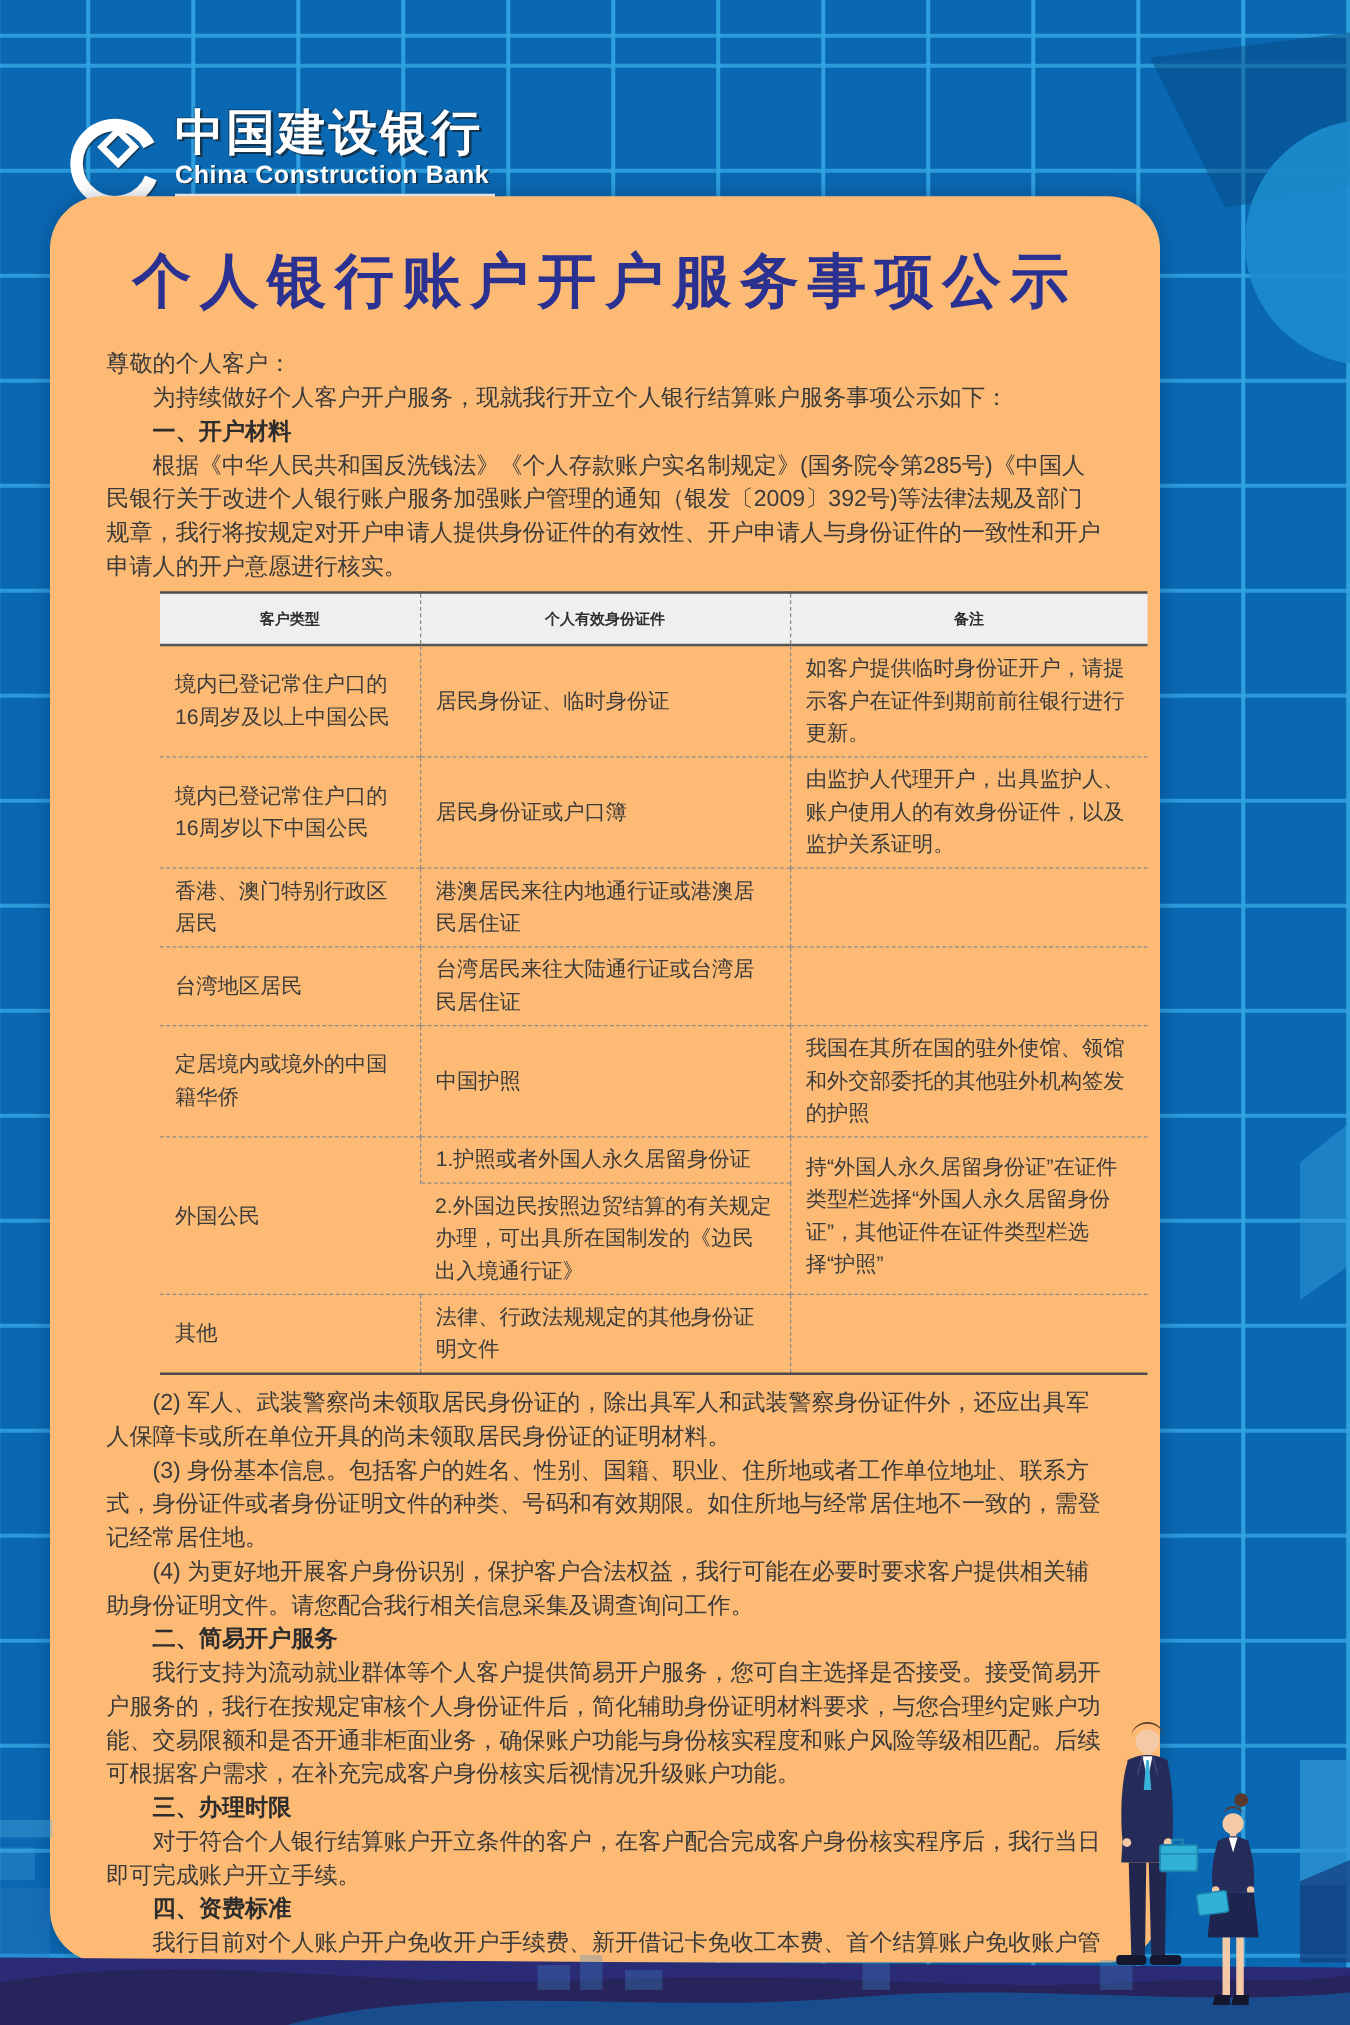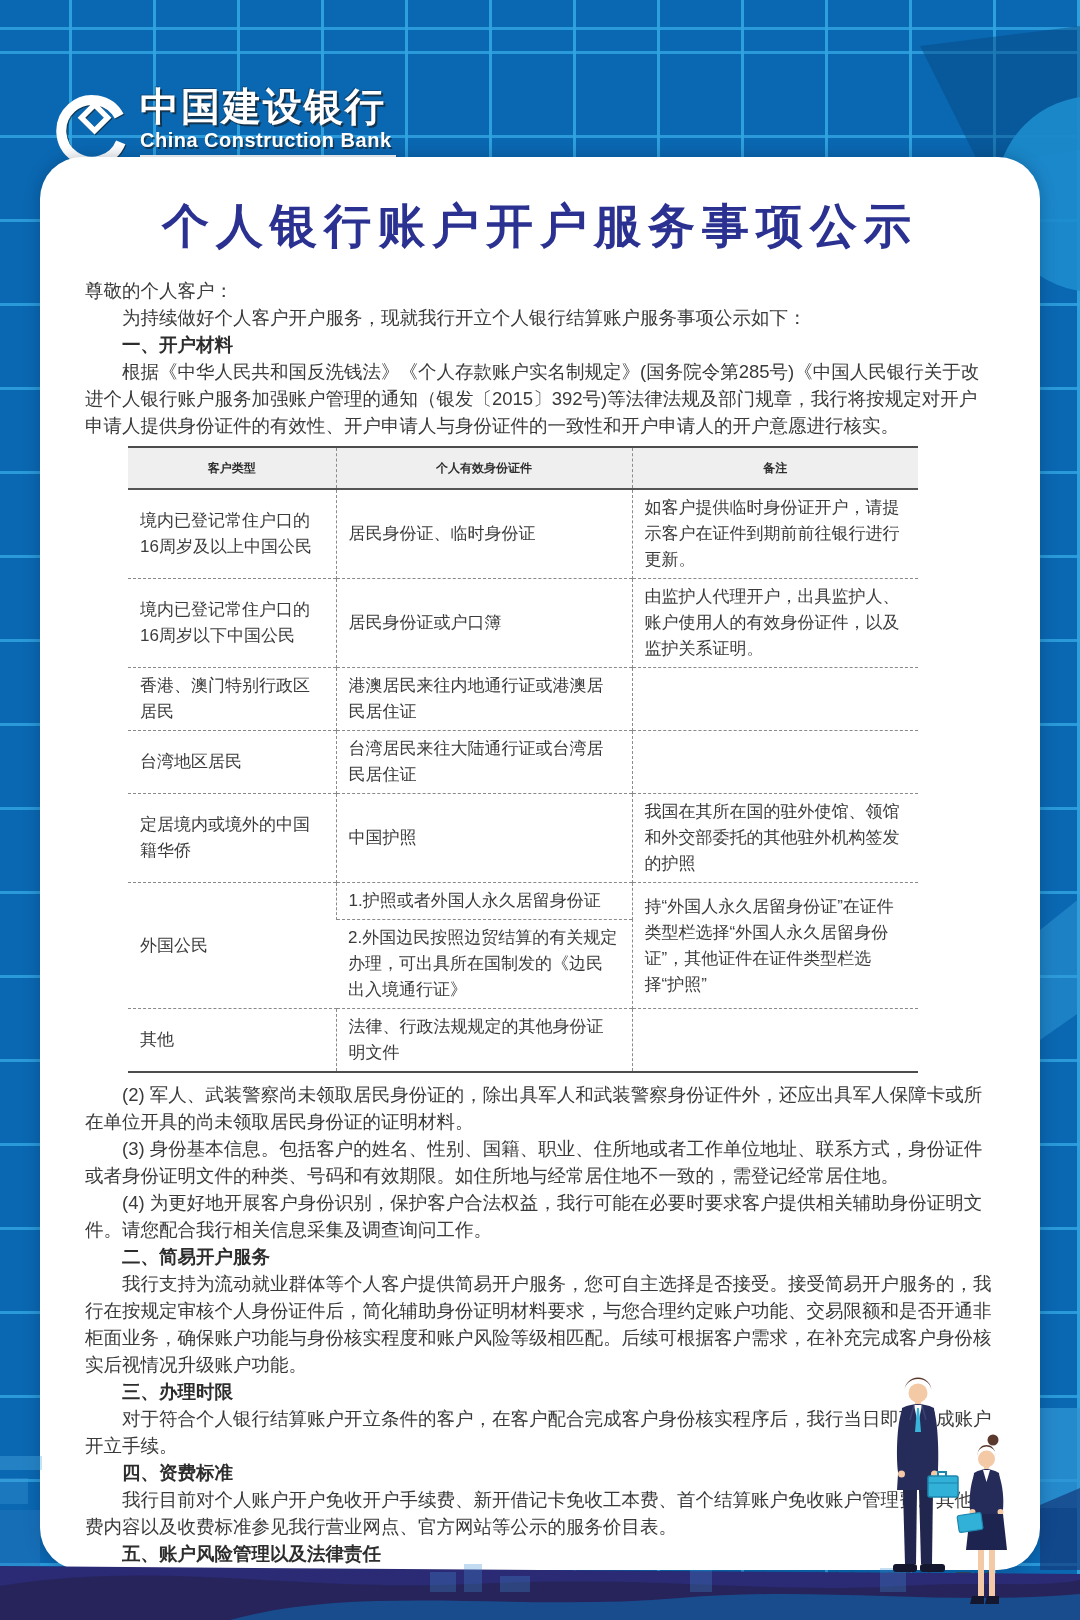--- a/index.html
+++ b/index.html
@@ -21,21 +21,21 @@
     text-shadow:2px 2px 0 rgba(25,25,25,.65), -1px -1px 0 rgba(25,25,25,.35);}
   .brand-en{font-size:20px;font-weight:bold;letter-spacing:.5px;line-height:1.1;margin-top:1px;
     text-shadow:1.5px 1.5px 0 rgba(25,25,25,.6);}
   .brand-line{height:3px;background:#fff;width:256px;margin:4px 0 6px;
     box-shadow:1.5px 1.5px 0 rgba(25,25,25,.55);}
   .brand-branch{font-family:"Liberation Serif","DejaVu Serif",serif;font-size:27px;font-weight:bold;
     letter-spacing:9px;line-height:1.1;
     text-shadow:2px 2px 0 rgba(25,25,25,.6);}
 
   
-  .card{position:absolute;left:40px;top:157px;width:1000px;height:1413px;background:#ffffff;
+  .card{position:absolute;left:40px;top:157px;width:888px;height:1413px;background:#fdba74;
     border-radius:42px;box-shadow:0 0 16px rgba(0,25,55,.30);box-sizing:border-box;
     padding:30px 45px 0 45px;}
   .title{margin:12px 0 24px;text-align:center;font-family:"Liberation Serif","DejaVu Serif",serif;
     font-weight:bold;font-size:47px;letter-spacing:7px;color:#2b3191;line-height:1.15;}
   .salutation,.para,.sec-head{font-size:18.5px;line-height:27px;color:#3a3a3a;margin:0;}
   .para{text-indent:2em;}
   .sec-head{font-weight:bold;color:#2d2d2d;padding-left:2em;}
   .tbl-caption{font-size:18.5px;line-height:27px;color:#3a3a3a;margin:0;padding-left:2.2em;}
 
   
@@ -82,21 +82,21 @@
     </div>
   </header>
 
   <main class="card">
     <h1 class="title">个人银行账户开户服务事项公示</h1>
 
     <p class="salutation">尊敬的个人客户：</p>
     <p class="para">为持续做好个人客户开户服务，现就我行开立个人银行结算账户服务事项公示如下：</p>
 
     <p class="sec-head">一、开户材料</p>
-    <p class="para">根据《中华人民共和国反洗钱法》《个人存款账户实名制规定》(国务院令第285号)《中国人民银行关于改进个人银行账户服务加强账户管理的通知（银发〔2015〕392号)等法律法规及部门规章，我行将按规定对开户申请人提供身份证件的有效性、开户申请人与身份证件的一致性和开户申请人的开户意愿进行核实。</p>
+    <p class="para">根据《中华人民共和国反洗钱法》《个人存款账户实名制规定》(国务院令第285号)《中国人民银行关于改进个人银行账户服务加强账户管理的通知（银发〔2009〕392号)等法律法规及部门规章，我行将按规定对开户申请人提供身份证件的有效性、开户申请人与身份证件的一致性和开户申请人的开户意愿进行核实。</p>
 
     <table>
       <colgroup>
         <col class="c1">
           <col class="c2">
           <col class="c3">
       </colgroup>
       <thead>
         <tr>
           <th>客户类型</th>

